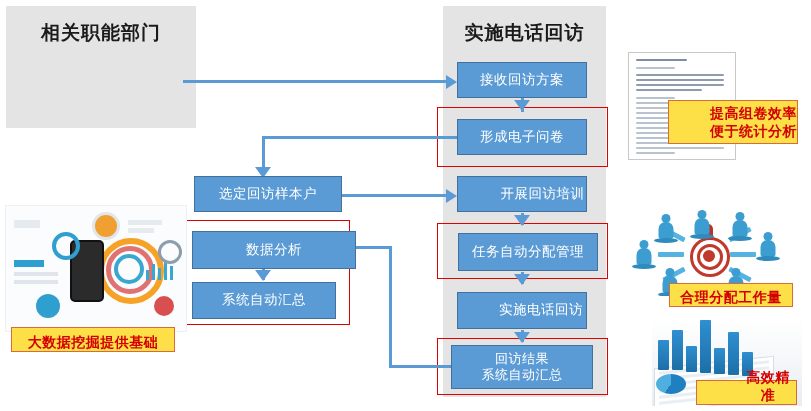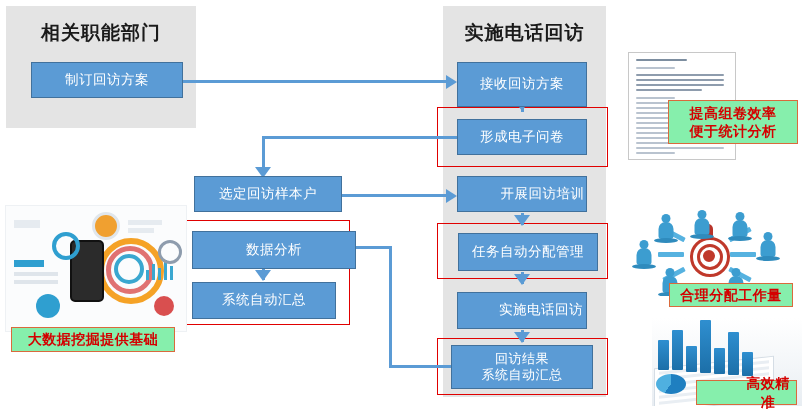--- a/index.html
+++ b/index.html
@@ -30,23 +30,23 @@
     border-top:7px solid transparent;border-bottom:7px solid transparent;
     border-left:11px solid #5b9bd5;}
   .arrow-l{position:absolute;width:0;height:0;
     border-top:7px solid transparent;border-bottom:7px solid transparent;
     border-right:11px solid #5b9bd5;}
   .arrow-d{position:absolute;width:0;height:0;
     border-left:8px solid transparent;border-right:8px solid transparent;
     border-top:11px solid #5b9bd5;}
 
   
-  .callout{position:absolute;background:#86efac;border:1px solid #d96a3c;
+  .callout{position:absolute;background:#fde047;border:1px solid #d96a3c;
     color:#d40000;font-size:14px;font-weight:bold;display:flex;
-    align-items:center;justify-content:center;text-align:center;
+    align-items:flex-end;justify-content:center;text-align:center;
     line-height:1.3;box-sizing:border-box;letter-spacing:.5px;}
 
   
   .art{position:absolute;overflow:hidden;}
 
   
   .doc{background:#ffffff;border:1px solid #c8c8c8;box-sizing:border-box;
        padding:6px 7px;}
   .doc .ln{height:2px;background:#b9c3cf;margin-bottom:3px;border-radius:1px;}
   .doc .ln.d{background:#8e9cad;}
@@ -124,25 +124,22 @@
   <div class="arrow-d" style="left:514px;top:332px;"></div>
 
   <div class="hline" style="left:389px;top:365px;width:72px;"></div>
   <div class="vline" style="left:389px;top:246px;height:122px;"></div>
   <div class="hline" style="left:355px;top:246px;width:37px;"></div>
   <div class="arrow-l" style="left:344px;top:241px;"></div>
 
   <div class="vline" style="left:262px;top:268px;height:12px;"></div>
   <div class="arrow-d" style="left:255px;top:270px;"></div>
 
-  <div class="pbox" style="left:31px;top:62px;width:152px;height:36px;">
-    <span>制订回访方案</span>
-  </div>
-
-  <div class="pbox" style="left:457px;top:62px;width:130px;height:45px;">
+
+  <div class="pbox" style="left:457px;top:62px;width:130px;height:36px;">
     <span>接收回访方案</span>
   </div>
 
   <div class="pbox" style="left:457px;top:119px;width:130px;height:36px;">
     <span>形成电子问卷</span>
   </div>
 
   <div class="pbox" style="left:194px;top:176px;width:148px;height:36px;">
     <span>选定回访样本户</span>
   </div>

